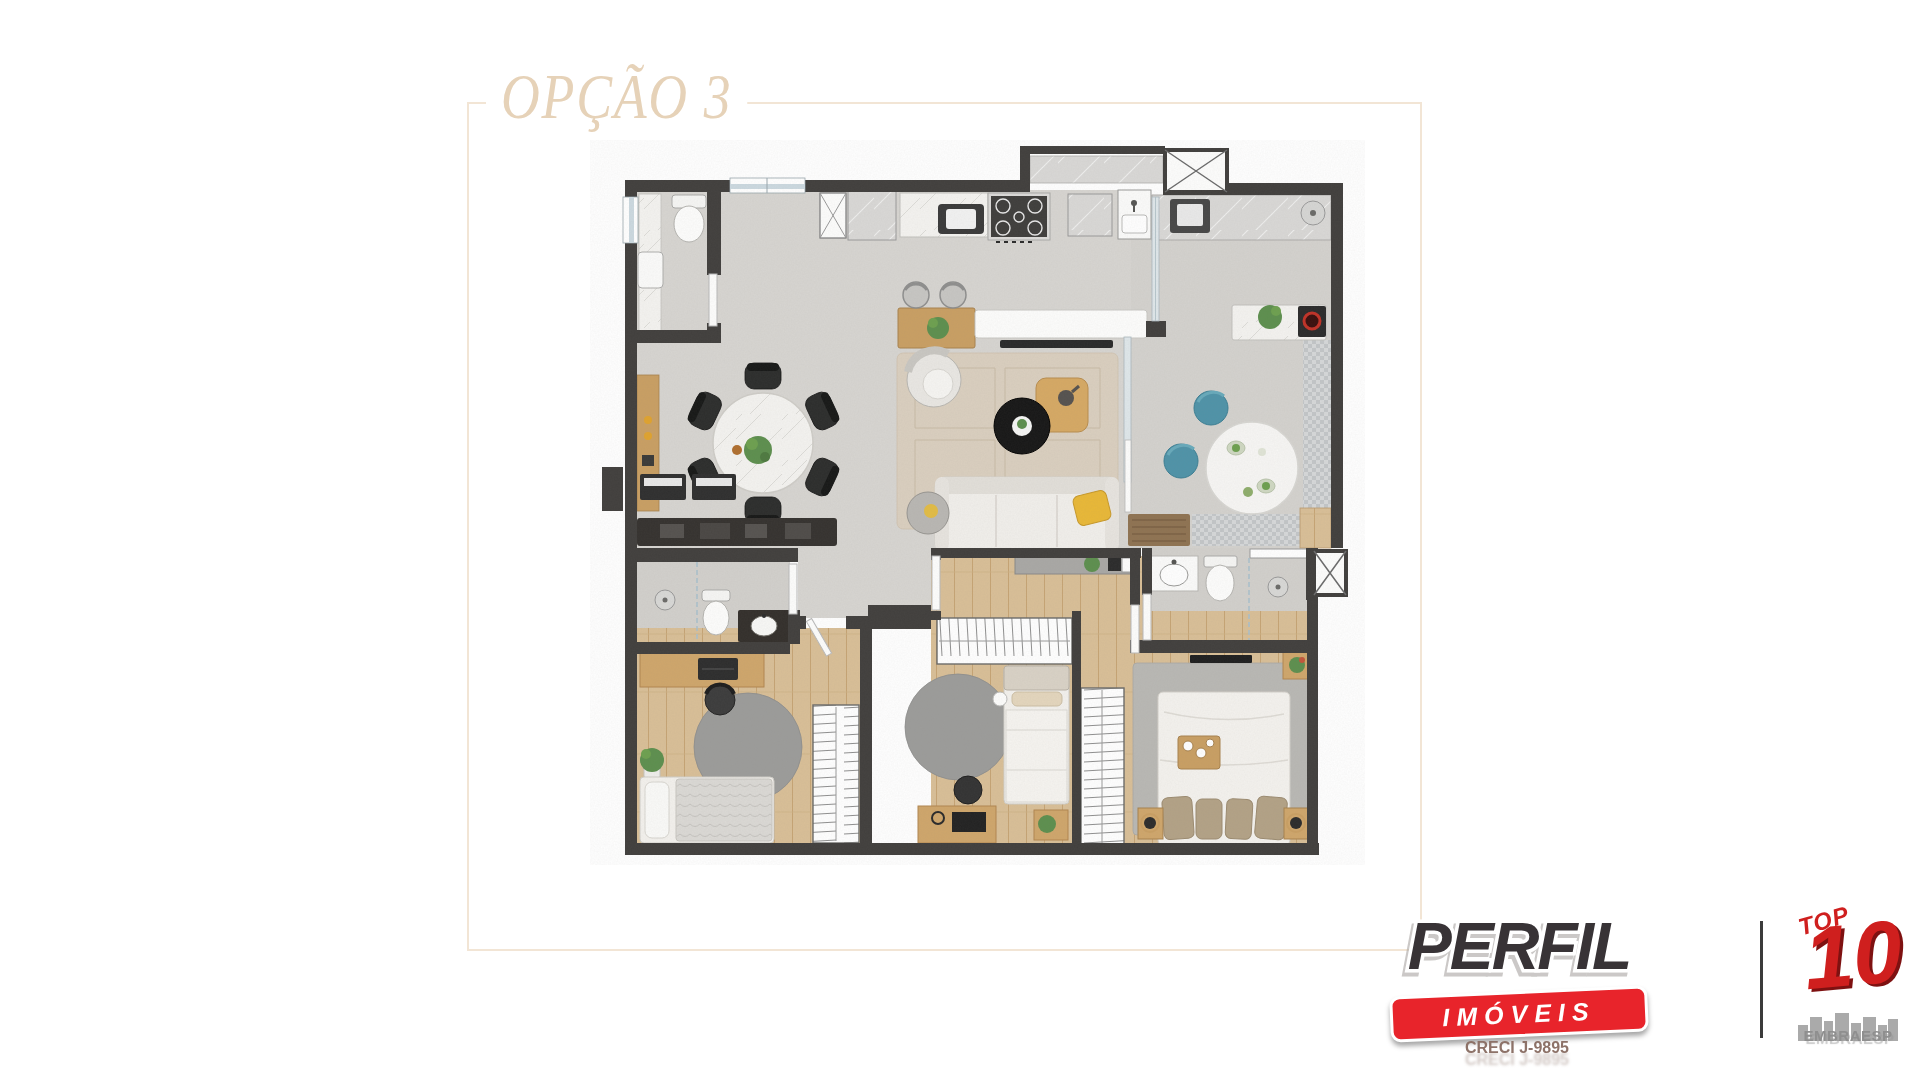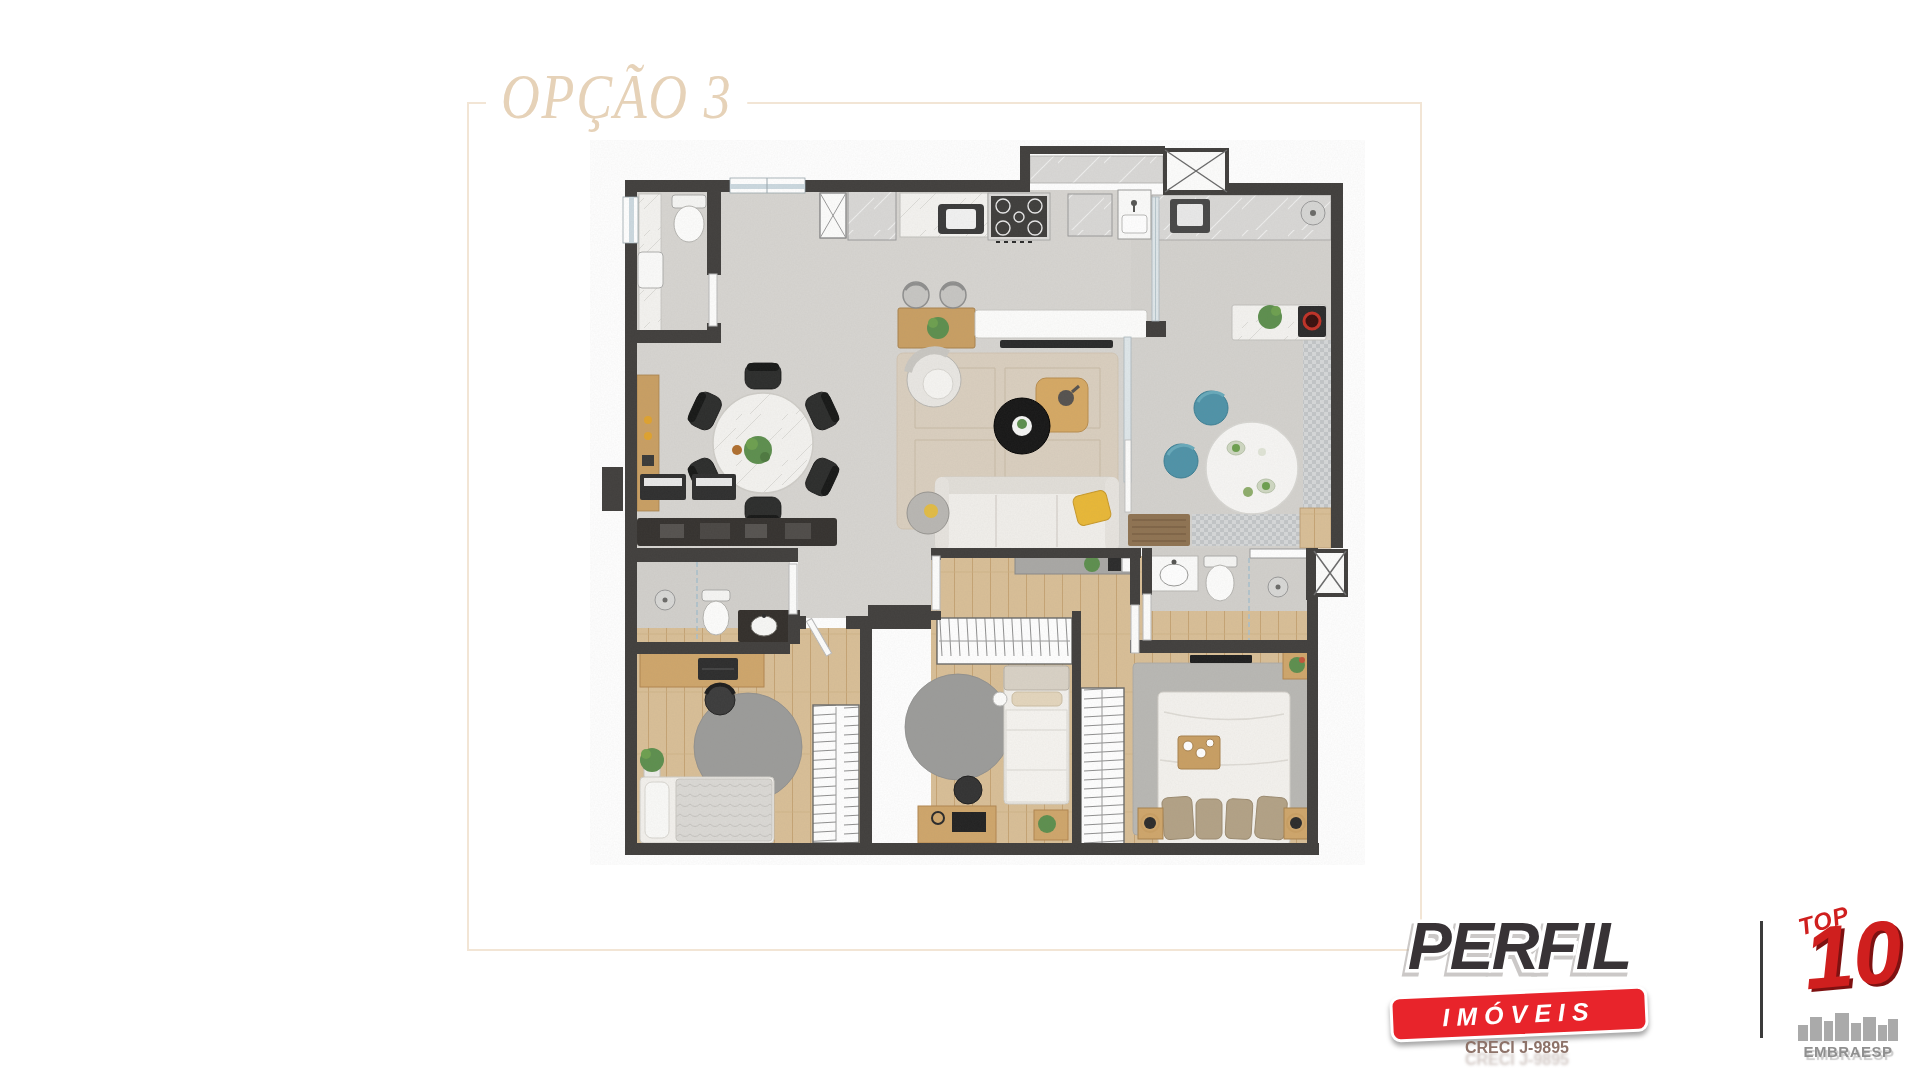--- a/index.html
+++ b/index.html
@@ -27,21 +27,21 @@
               font-size:16px;font-weight:bold;color:#8d7268;
               text-shadow:0 12px 3px rgba(141,114,104,.4);}
   .brand-divider{left:1760px;top:921px;width:3px;height:117px;background:#3b3b3b;}
   .embraesp-logo{left:1796px;top:903px;width:106px;height:165px;}
   .top-script{position:absolute;left:2px;top:4px;font-size:24px;font-weight:bold;
               font-style:italic;color:#cf1f1e;transform:rotate(-16deg);letter-spacing:1px;}
   .big-ten{position:absolute;left:8px;top:8px;font-size:88px;font-weight:bold;
            font-style:italic;line-height:1;color:#cf1f1e;transform:rotate(-5deg);
            text-shadow:3px 3px 0 #7e1111;}
   .skyline-svg{position:absolute;left:0;top:108px;width:104px;height:30px;}
-  .embraesp-name{position:absolute;left:0;top:140px;width:104px;text-align:center;
+  .embraesp-name{position:absolute;left:0;top:124px;width:104px;text-align:center;
                  font-size:15px;font-weight:bold;color:#8f8f8f;letter-spacing:.5px;
                  text-shadow:2px 3px 1px rgba(150,150,150,.5);}
 </style>
 </head>
 <body>
 
 <div class="stage">
 
   <div class="plan-frame"></div>
   <div class="plan-title">OPÇÃO 3</div>

